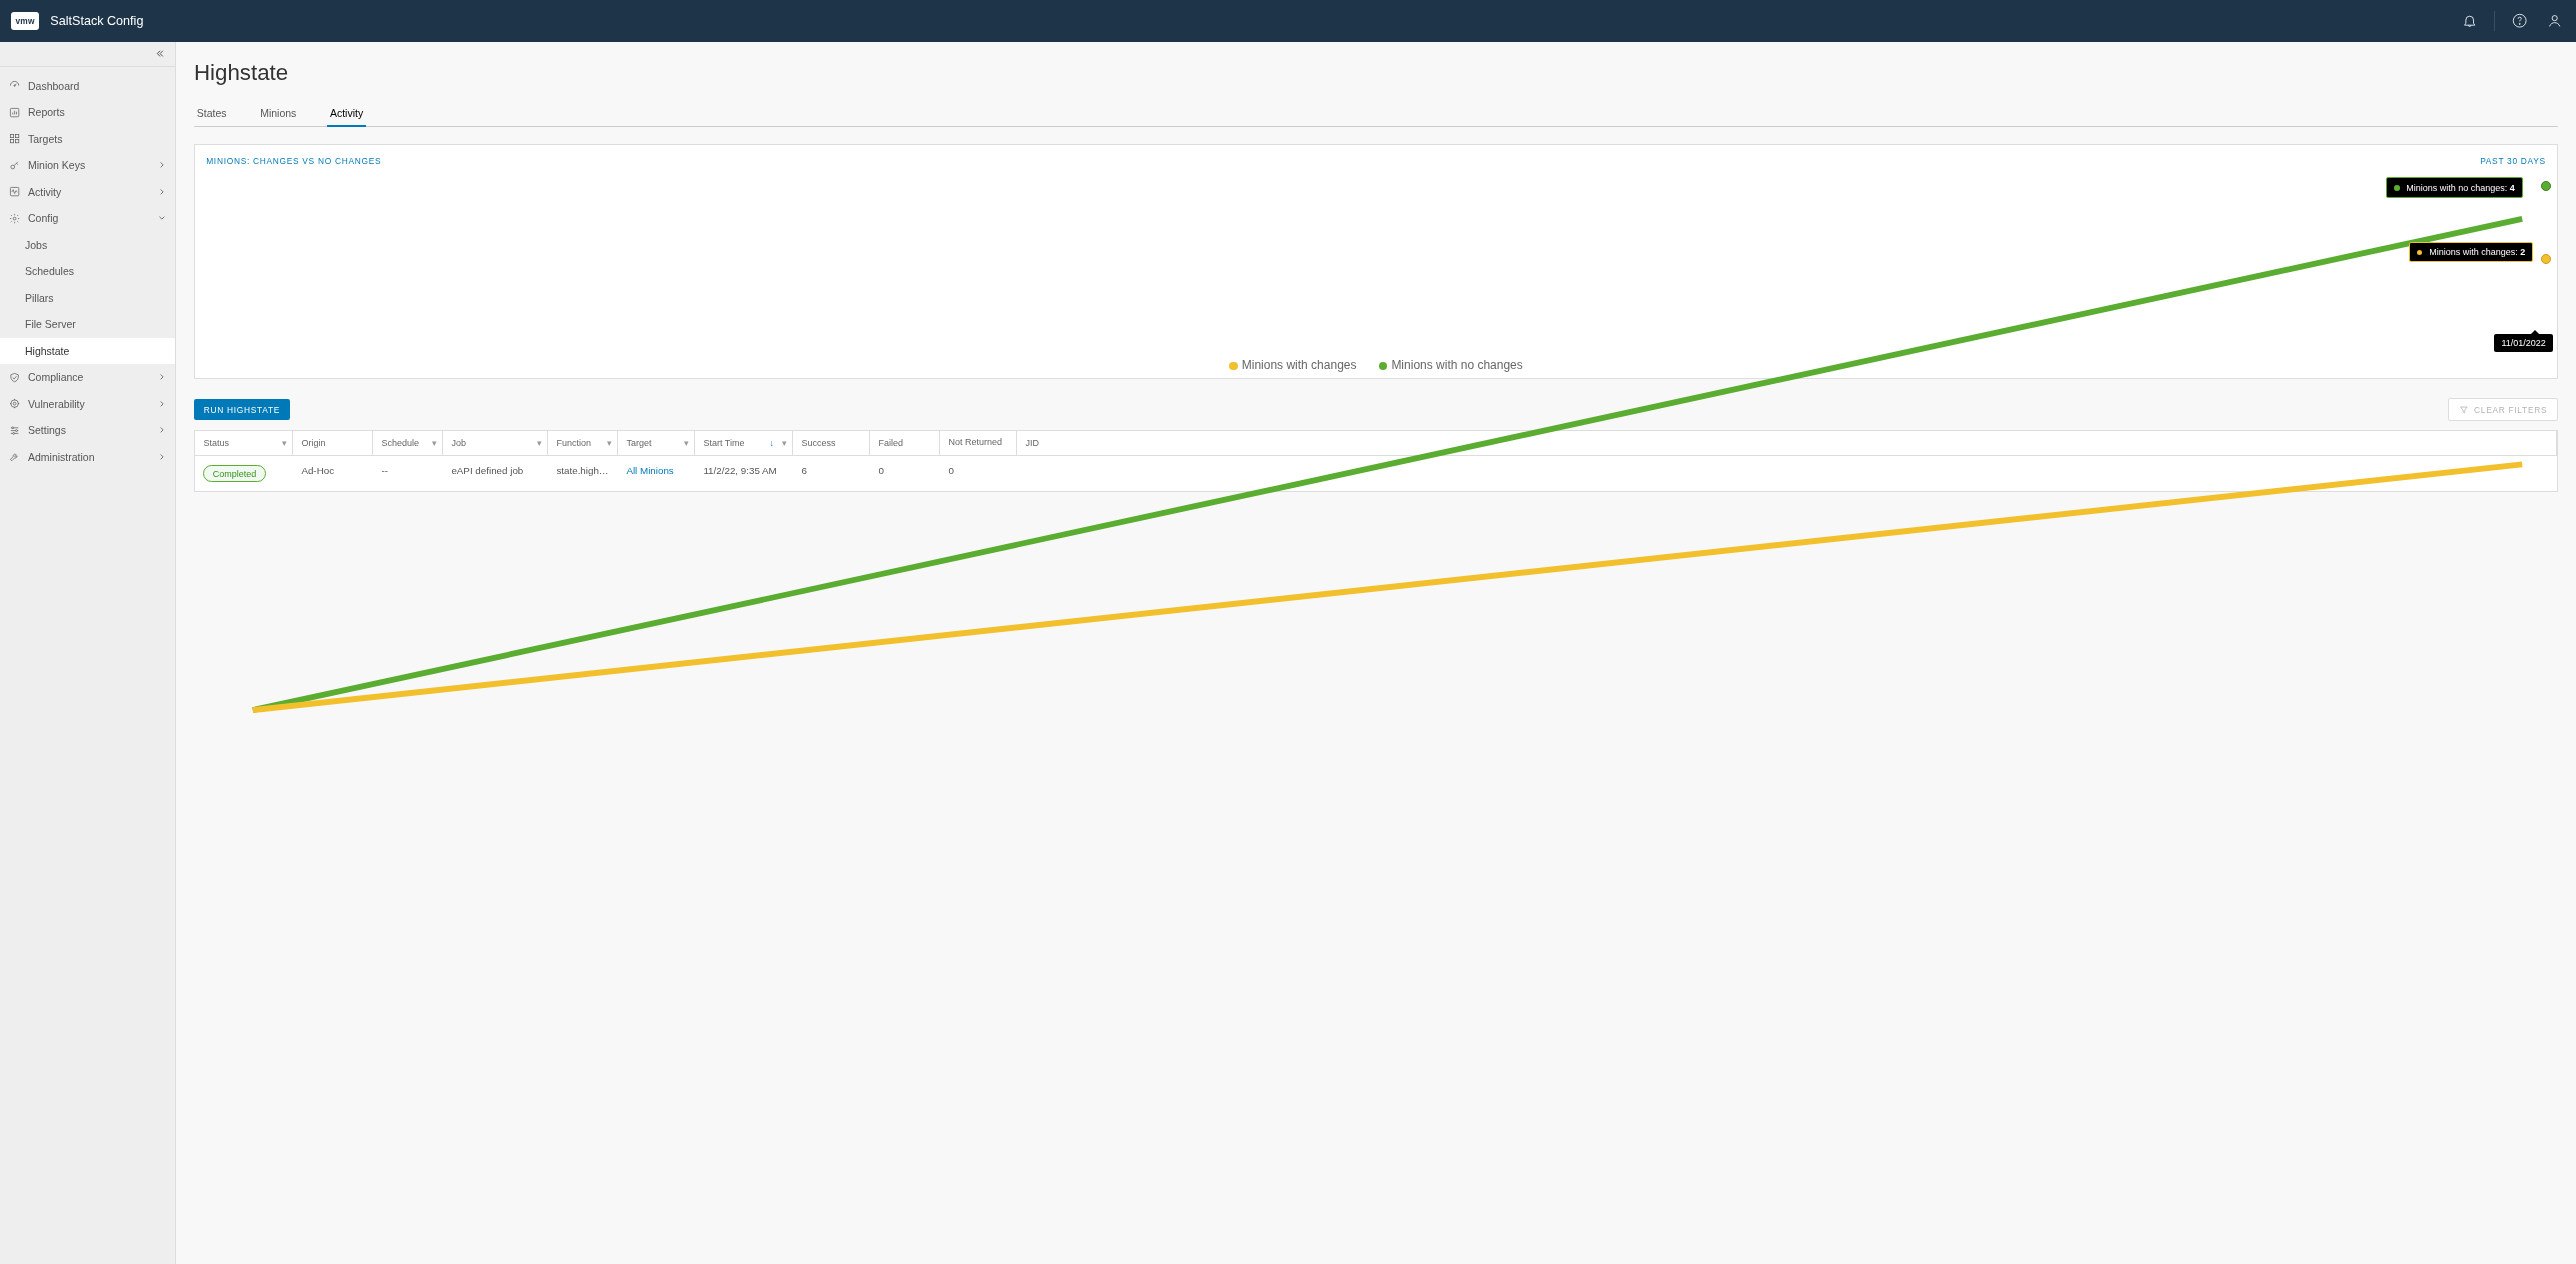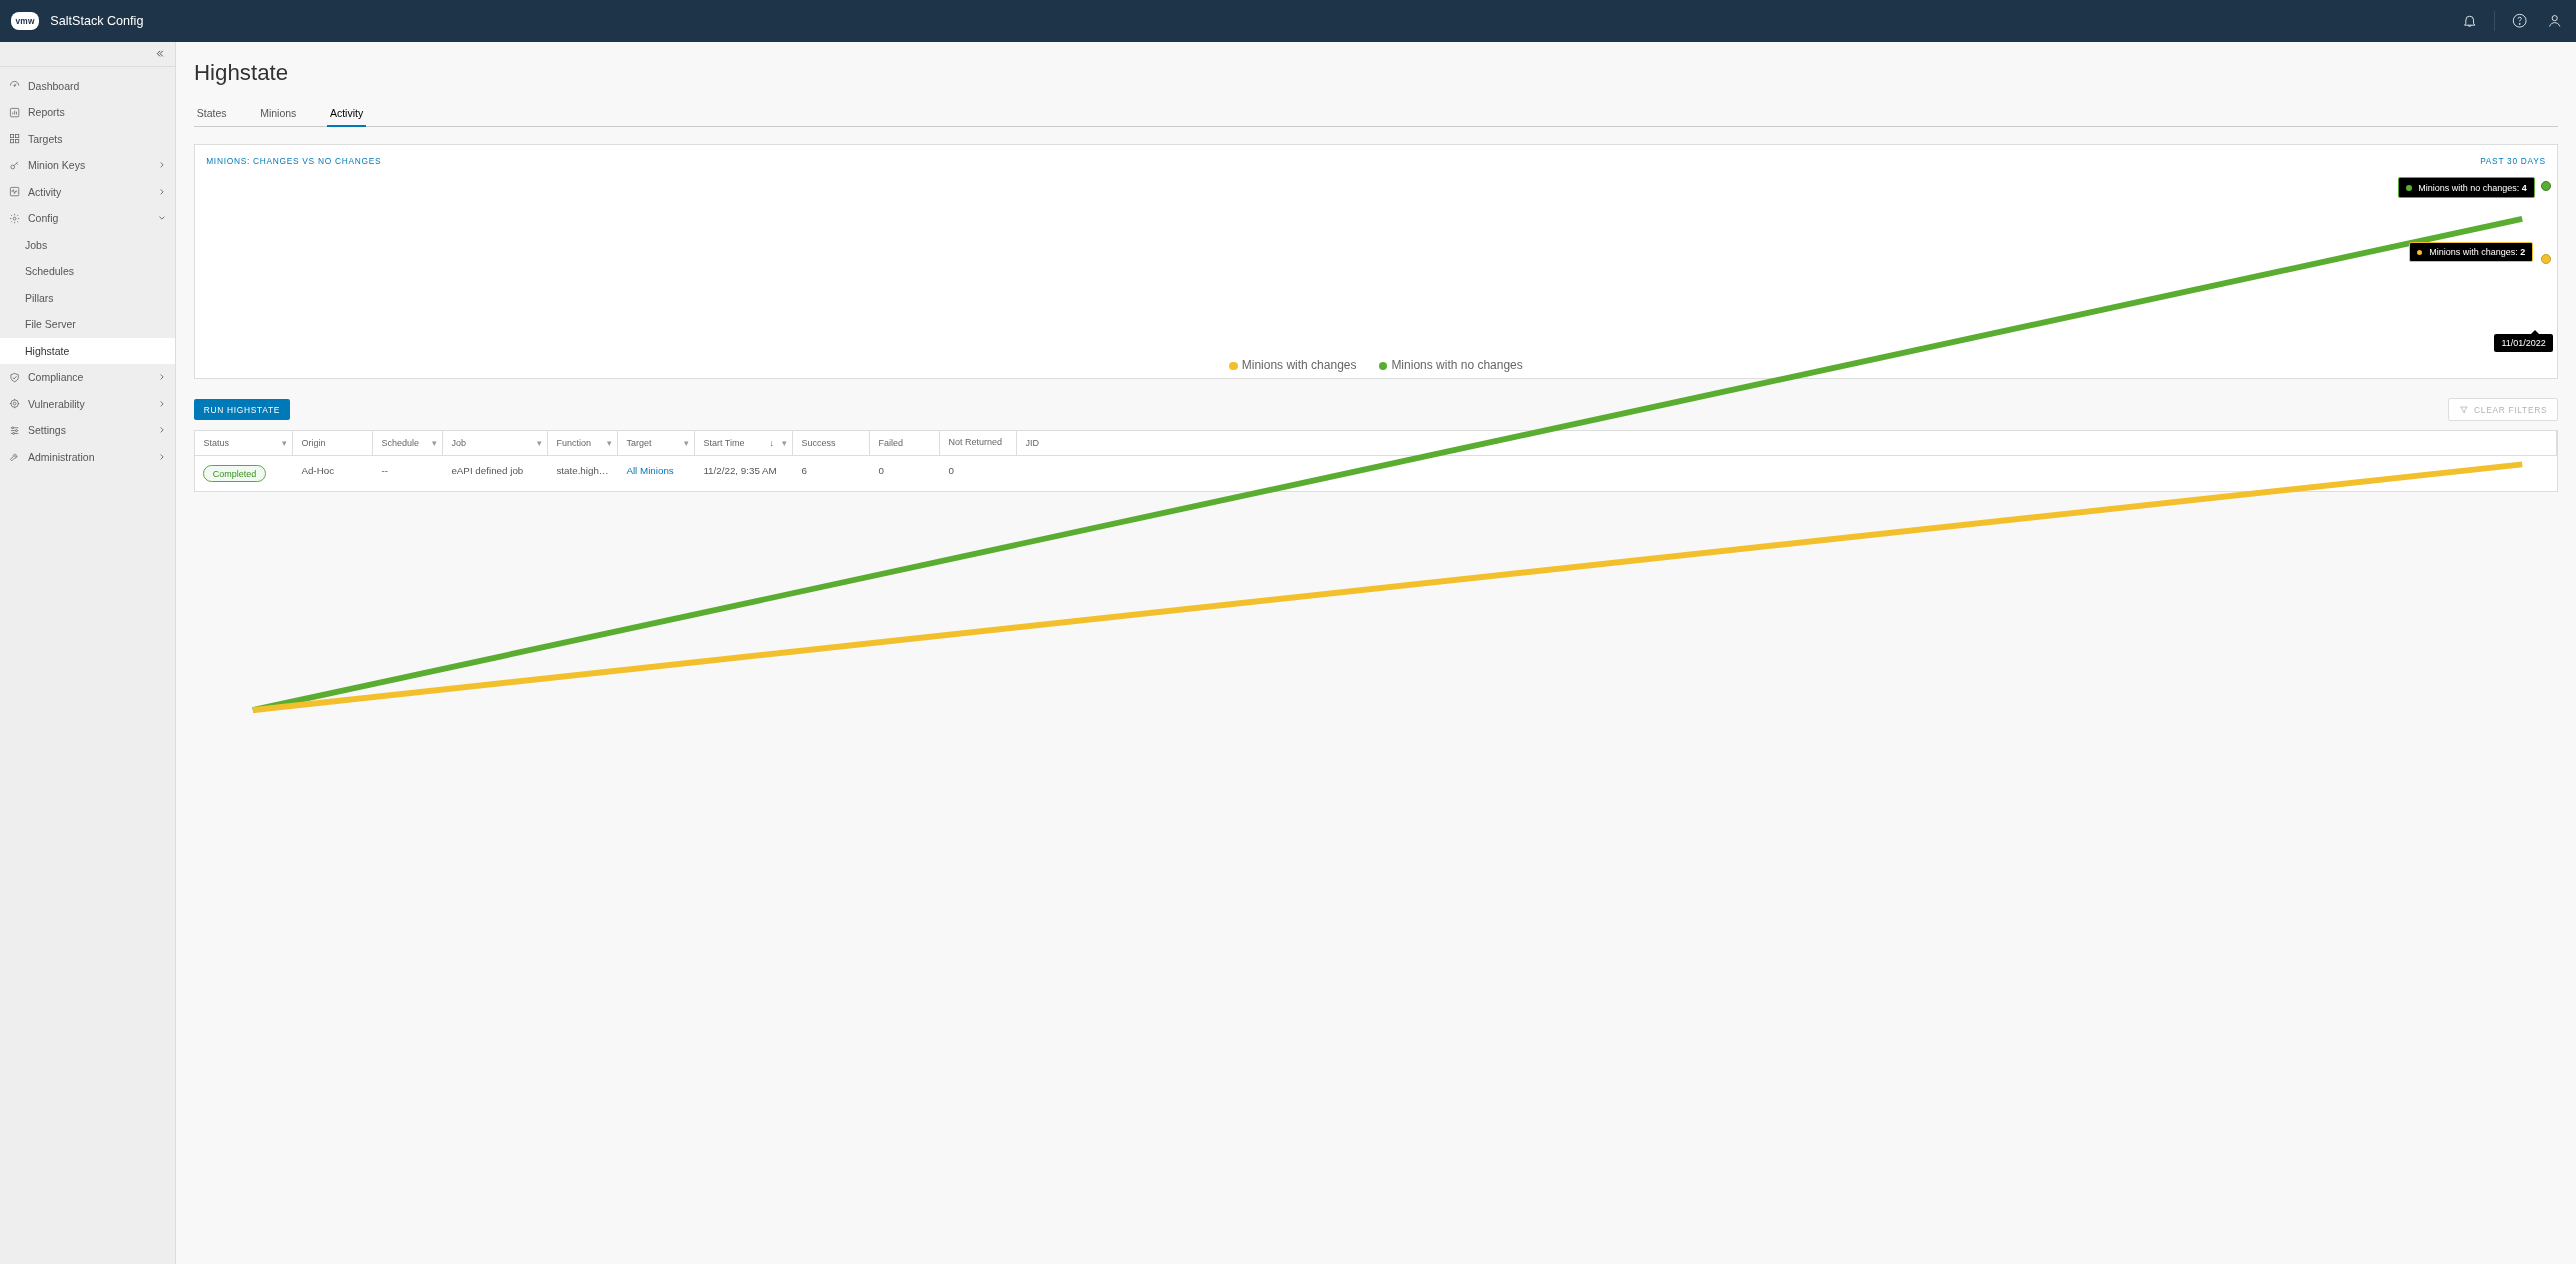--- a/index.html
+++ b/index.html
@@ -24,21 +24,21 @@
 
   
   .header {
     height: 42px; background: var(--vmw-dark); color: #fff;
     display: flex; align-items: center; padding: 0 11.2px; flex-shrink: 0;
     position: relative;
   }
   .header .logo-box {
     background: #fff; color: var(--vmw-dark);
     font-weight: 700; font-size: 8.4px;
-    padding: 4.2px 4.2px; border-radius: 8px;
+    padding: 4.2px 4.2px; border-radius: 3px;
     letter-spacing: 0.3px; margin-right: 11.2px;
   }
   .header .app-title { font-size: 12.6px; font-weight: 400; }
   .header .spacer { flex: 1; }
   .header .hicon {
     width: 19.5px; height: 19.5px; margin-left: 15.4px; display: inline-flex;
     align-items: center; justify-content: center; cursor: pointer;
     color: #dfe6ed;
   }
   .header .divider { width: 0.7px; height: 19.5px; background: #3a4e5f; margin-left: 15.4px; }
@@ -369,21 +369,21 @@
         <div class="chart-area">
           <svg viewBox="0 0 1000 260" preserveAspectRatio="none">
 
             <line x1="20" y1="230" x2="990" y2="20" stroke="#5aad31" stroke-width="2.5"></line>
             <line x1="20" y1="230" x2="990" y2="125" stroke="#f2c02c" stroke-width="2.5"></line>
           </svg>
 
           <div class="marker" style="right:-4.9px; top:9px; background:#5aad31; border:1.4px solid #3a7a22;"></div>
           <div class="marker" style="right:-4.9px; top:82px; background:#f2c02c; border:1.4px solid #c99a1f;"></div>
 
-          <div class="tip green-border" style="right:11px; top:5.6px;">
+          <div class="tip green-border" style="right:23px; top:5.6px;">
             <span class="dot" style="background:#5aad31;"></span>
             <span>Minions with no changes:</span>
             <b>4</b>
           </div>
           <div class="tip" style="right:12.6px; top:70px; border-color:#f2c02c;">
             <span class="dot" style="background:#f2c02c;"></span>
             <span>Minions with changes:</span>
             <b>2</b>
           </div>
           <div class="tip noborder" style="right:-7px; top:162px;">

